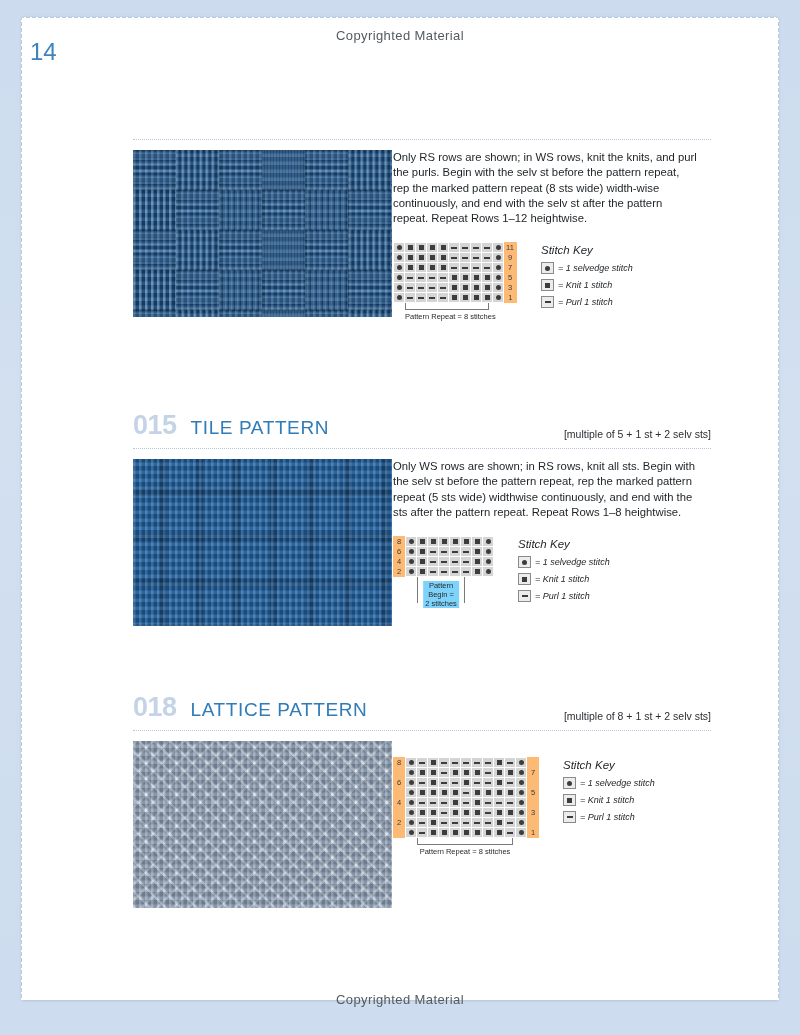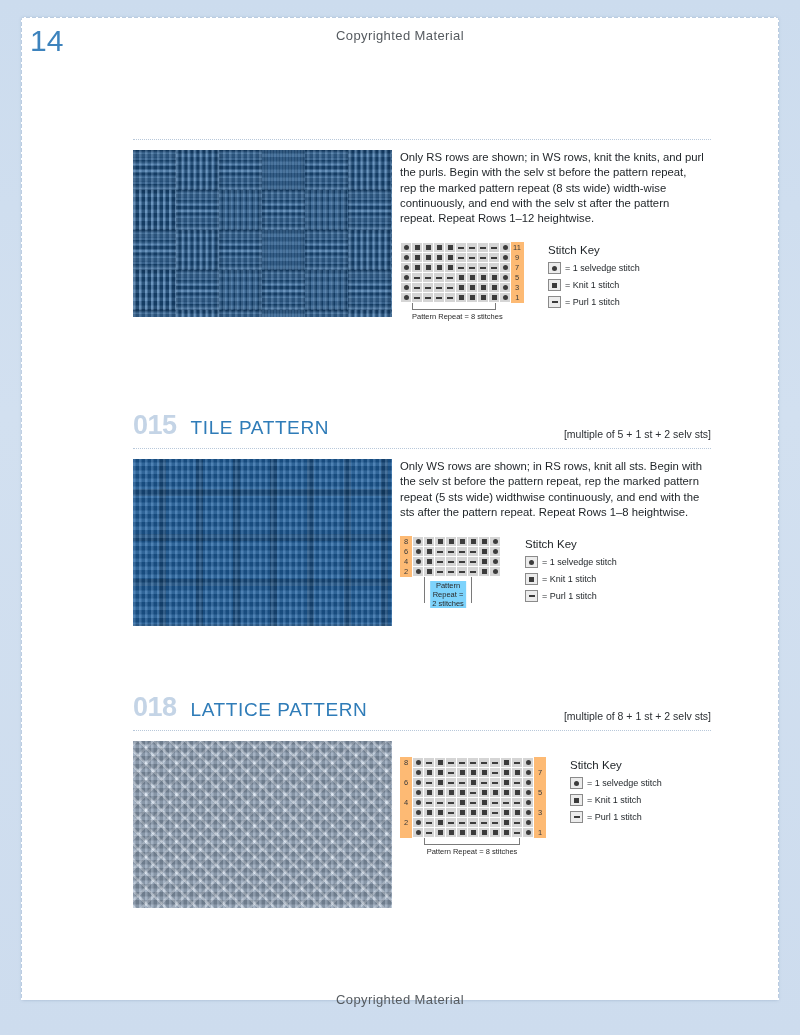--- a/index.html
+++ b/index.html
@@ -52,22 +52,22 @@
   }
   .deckle-right {
     left: 776px; top: 18px; width: 6px; height: 982px;
     background-image: radial-gradient(circle at 0px 3px, #ffffff 2.6px, rgba(255,255,255,0) 2.9px);
     background-size: 6px 6px;
   }
 
   .page-number {
     position: absolute;
     left: 30px;
-    top: 24px;
-    font-size: 30px;
+    top: 38px;
+    font-size: 24px;
     color: #3d83bd;
     letter-spacing: 0px;
     font-family: "Liberation Sans", sans-serif;
   }
   .copyright {
     position: absolute;
     width: 756px;
     left: 22px;
     text-align: center;
     font-size: 13px;
@@ -149,21 +149,21 @@
     background-image:
       repeating-linear-gradient(90deg, rgba(255,255,255,0.13) 0 2px, rgba(0,0,0,0.11) 3px 6px),
       repeating-linear-gradient(0deg, rgba(255,255,255,0.10) 0 3px, rgba(0,0,0,0.12) 4px 8px);
   }
   .knit-blocks {
     position: absolute;
     inset: 0;
   }
 
   .right-col {
-    margin-left: 8px;
+    margin-left: 1px;
     width: 305px;
   }
   .desc {
     font-size: 11.3px;
     line-height: 15.3px;
     color: #1d2226;
     margin: 0;
   }
   .chart-row {
     display: flex;
@@ -233,20 +233,21 @@
     border-bottom: 1px solid #7a7a7a;
     height: 5px;
   }
   .repeat-bracket.open-bottom {
     border-bottom: none;
   }
 
   .stitch-key {
     margin-left: 24px;
     padding-top: 2px;
+    font-style: italic;
   }
   .stitch-key h4 {
     margin: 0 0 6px 0;
     font-size: 11.5px;
     font-weight: normal;
     color: #1d2226;
   }
   .key-item {
     display: flex;
     align-items: center;
@@ -511,21 +512,21 @@
                     <td class="g-purl"></td>
                     <td class="g-knit"></td>
                     <td class="g-selv"></td>
                   </tr>
                 </tbody>
               </table>
               <div style="position:relative;margin-left:24px;width:48px;">
                 <div class="repeat-bracket open-bottom" style="height:26px;"></div>
                 <div class="repeat-caption" style="position:absolute;top:2px;left:50%;transform:translateX(-50%);background:#7dd3fc;padding:0 2px;">
                   <div>Pattern</div>
-                  <div>Repeat =</div>
+                  <div>Begin =</div>
                   <div>2 stitches</div>
                 </div>
               </div>
             </div>
             <div class="stitch-key">
               <h4>Stitch Key</h4>
               <div class="key-item">
                 <span class="key-box g-selv"></span>
                 <span class="key-label">= 1 selvedge stitch</span>
               </div>

